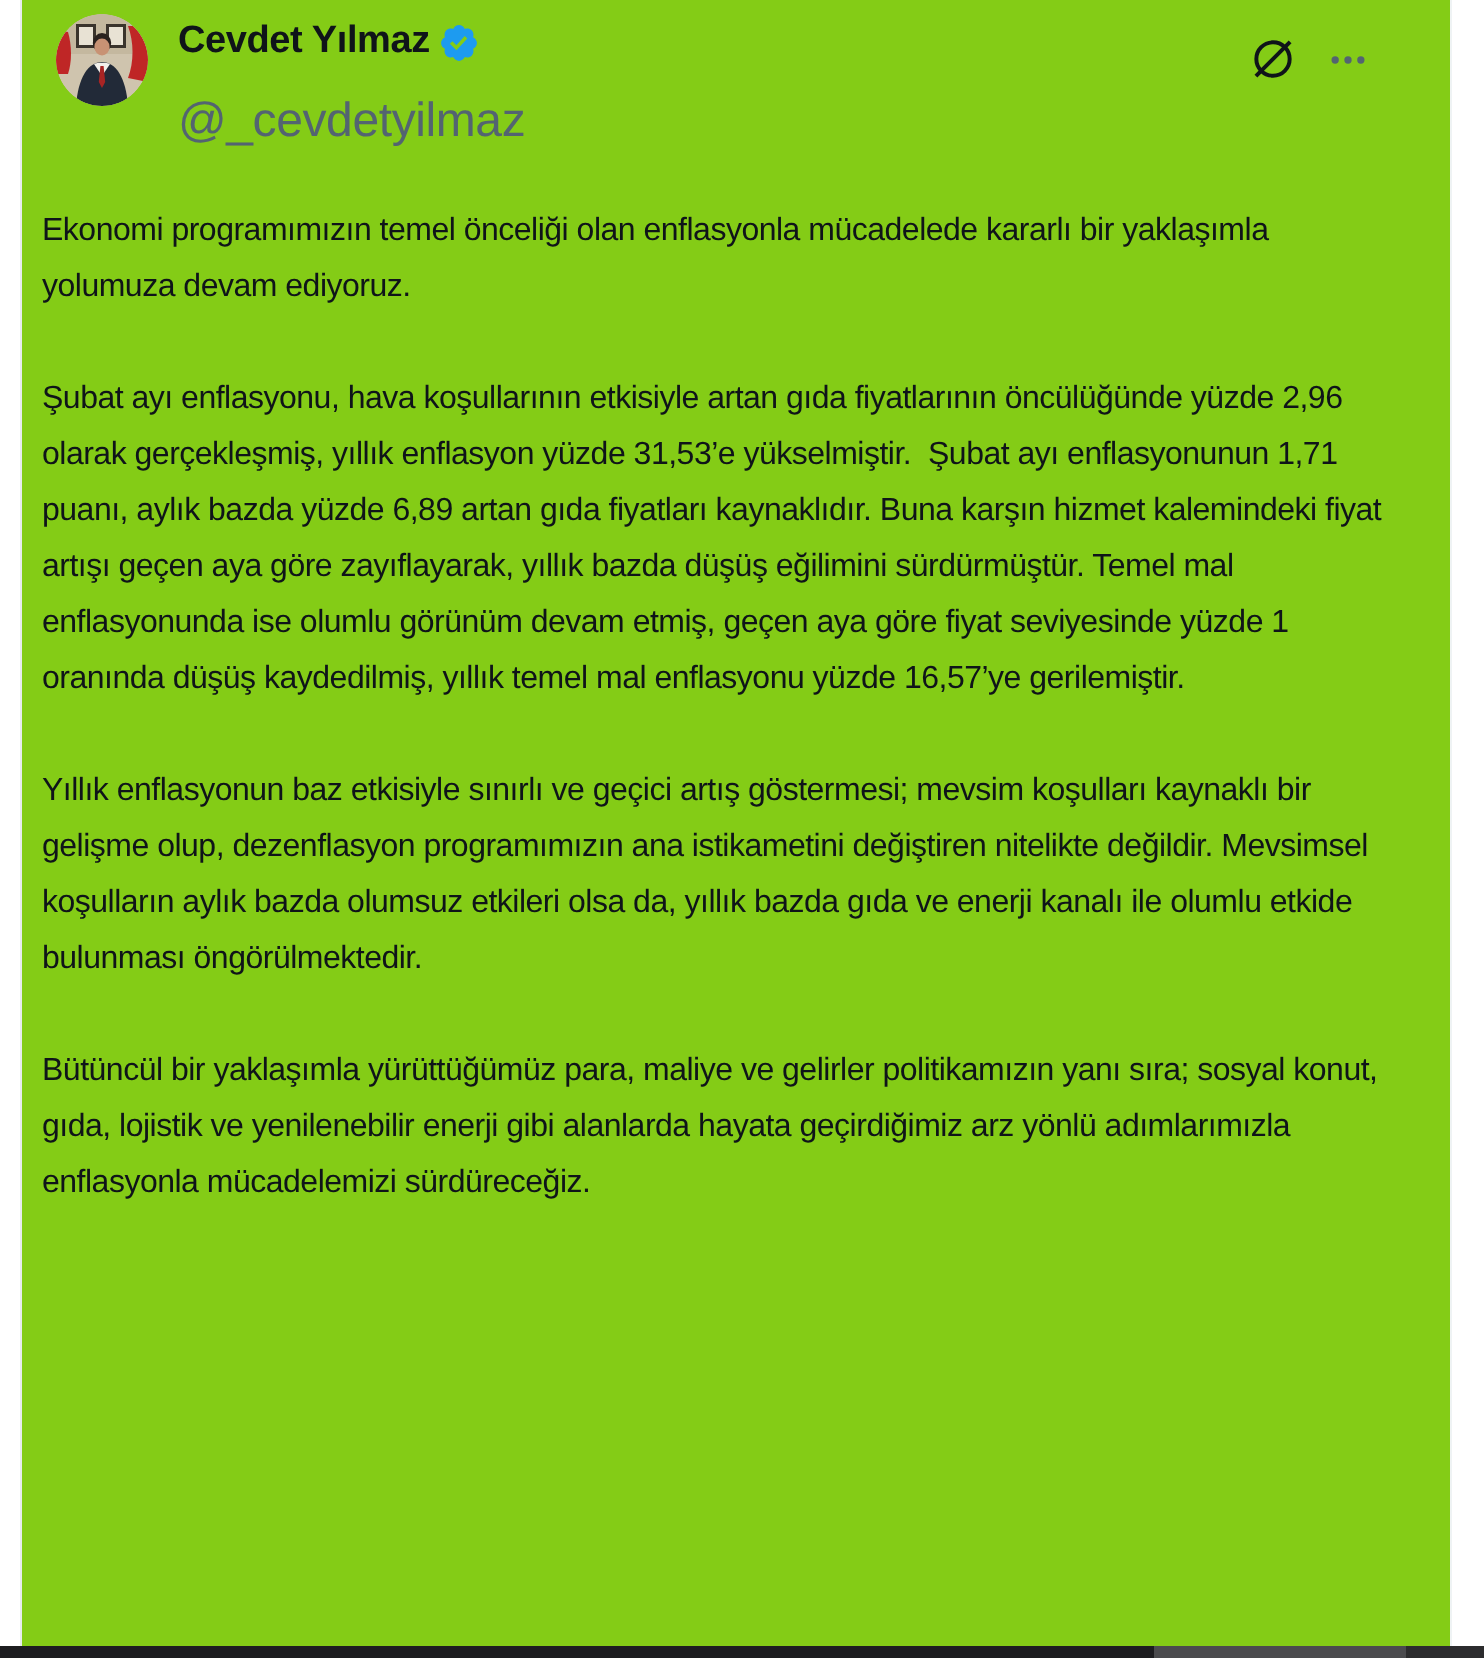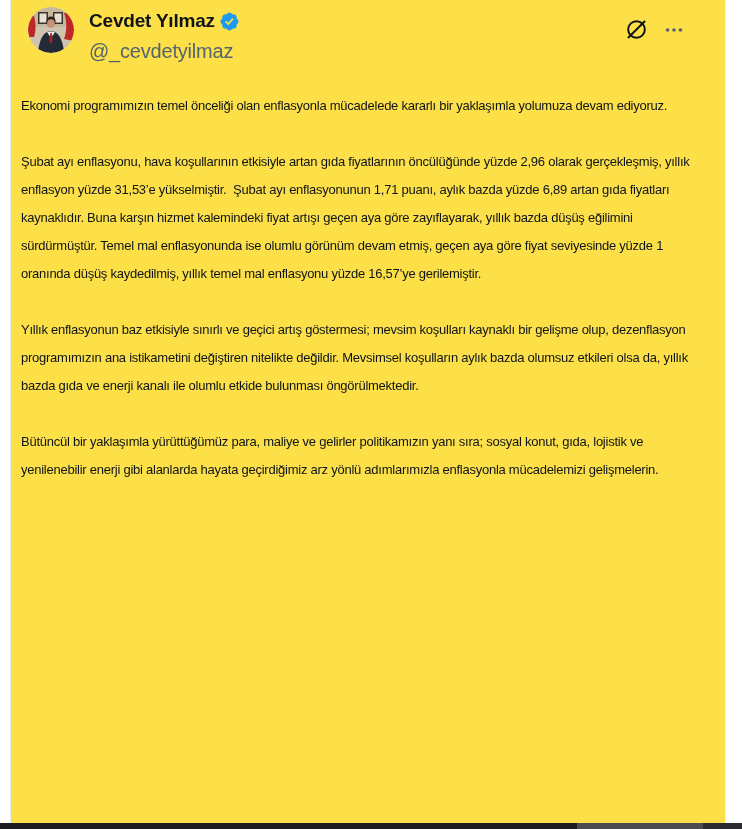--- a/index.html
+++ b/index.html
@@ -13,21 +13,21 @@
     height: 829px;
     position: relative;
     overflow: hidden;
   }
   .tweet-container {
     position: absolute;
     left: 10px;
     top: 0;
     width: 716px;
     height: 829px;
-    background: #fde047;
+    background: #84cc16;
     border-left: 1px solid #e8ecee;
     border-right: 1px solid #eff3f4;
     box-sizing: border-box;
   }
   .tweet-header {
     position: relative;
     display: flex;
     align-items: flex-start;
     padding: 7px 0 0 17px;
   }
@@ -53,24 +53,24 @@
     color: #0f1419;
     line-height: 22px;
     letter-spacing: -0.2px;
   }
   .verified-badge {
     width: 21px;
     height: 21px;
     display: inline-block;
   }
   .author-handle {
-    font-size: 20px;
+    font-size: 24px;
     color: #536471;
     line-height: 22px;
-    margin-top: 8px;
+    margin-top: 18px;
     letter-spacing: -0.2px;
   }
   .header-actions {
     position: absolute;
     right: 40px;
     top: 17px;
     display: flex;
     align-items: center;
     gap: 14px;
   }
@@ -78,21 +78,21 @@
     background: none;
     border: none;
     padding: 0;
     cursor: pointer;
     display: flex;
     align-items: center;
     justify-content: center;
   }
   .tweet-text {
     margin: 30px 22px 0 10px;
-    font-size: 13px;
+    font-size: 16px;
     line-height: 28px;
     color: #0f1419;
     letter-spacing: -0.25px;
   }
   .tweet-text p {
     margin: 0 0 28px 0;
     white-space: pre-wrap;
   }
   .bottom-bar {
     position: absolute;
@@ -178,21 +178,21 @@
         </svg>
       </button>
     </div>
 
   </div>
 
   <div class="tweet-text">
       <p>Ekonomi programımızın temel önceliği olan enflasyonla mücadelede kararlı bir yaklaşımla yolumuza devam ediyoruz.</p>
       <p>Şubat ayı enflasyonu, hava koşullarının etkisiyle artan gıda fiyatlarının öncülüğünde yüzde 2,96 olarak gerçekleşmiş, yıllık enflasyon yüzde 31,53’e yükselmiştir.  Şubat ayı enflasyonunun 1,71 puanı, aylık bazda yüzde 6,89 artan gıda fiyatları kaynaklıdır. Buna karşın hizmet kalemindeki fiyat artışı geçen aya göre zayıflayarak, yıllık bazda düşüş eğilimini sürdürmüştür. Temel mal enflasyonunda ise olumlu görünüm devam etmiş, geçen aya göre fiyat seviyesinde yüzde 1 oranında düşüş kaydedilmiş, yıllık temel mal enflasyonu yüzde 16,57’ye gerilemiştir.</p>
       <p>Yıllık enflasyonun baz etkisiyle sınırlı ve geçici artış göstermesi; mevsim koşulları kaynaklı bir gelişme olup, dezenflasyon programımızın ana istikametini değiştiren nitelikte değildir. Mevsimsel koşulların aylık bazda olumsuz etkileri olsa da, yıllık bazda gıda ve enerji kanalı ile olumlu etkide bulunması öngörülmektedir.</p>
-      <p>Bütüncül bir yaklaşımla yürüttüğümüz para, maliye ve gelirler politikamızın yanı sıra; sosyal konut, gıda, lojistik ve yenilenebilir enerji gibi alanlarda hayata geçirdiğimiz arz yönlü adımlarımızla enflasyonla mücadelemizi gelişmelerin.</p>
+      <p>Bütüncül bir yaklaşımla yürüttüğümüz para, maliye ve gelirler politikamızın yanı sıra; sosyal konut, gıda, lojistik ve yenilenebilir enerji gibi alanlarda hayata geçirdiğimiz arz yönlü adımlarımızla enflasyonla mücadelemizi sürdüreceğiz.</p>
     </div>
 
 </div>
 
 <div class="bottom-bar">
   <div class="bar-right"></div>
   <div class="scroll-thumb"></div>
 </div>
 
 </body></html>

